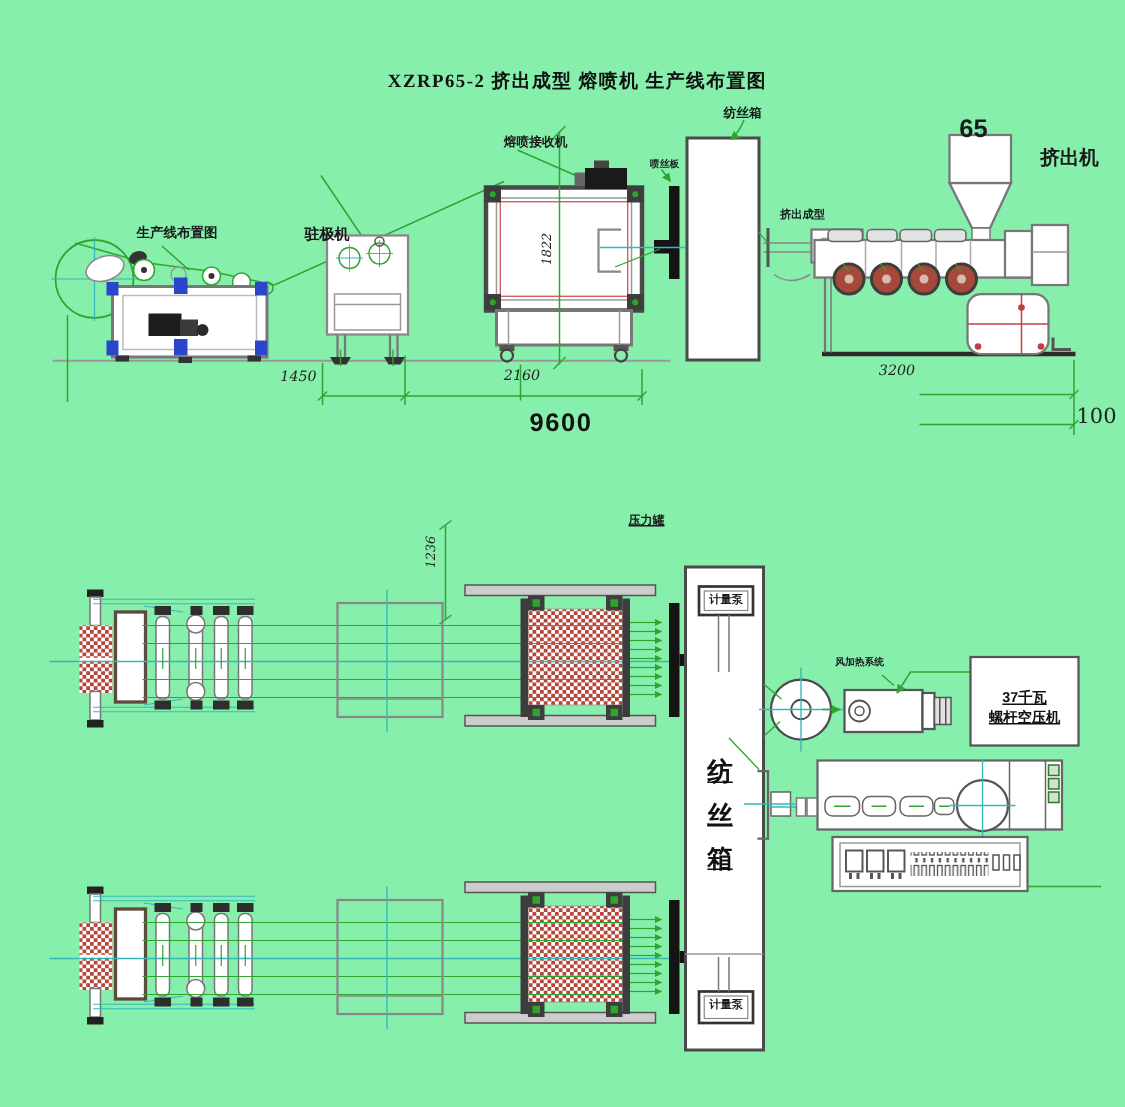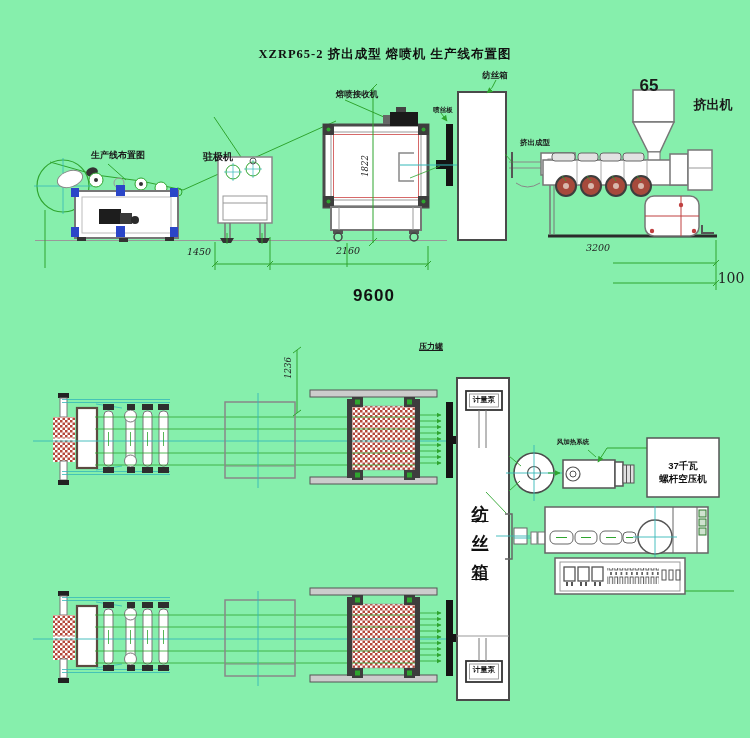--- a/index.html
+++ b/index.html
@@ -9,27 +9,27 @@
   .lbl{position:absolute;color:#1a1a1a;font-weight:bold;text-align:center;white-space:nowrap;
        font-family:"Liberation Sans",sans-serif;line-height:1.1;}
   .dim{position:absolute;color:#222;font-style:italic;text-align:center;white-space:nowrap;
        font-family:"DejaVu Serif",serif;}
   .rot{transform:rotate(-90deg);transform-origin:center center;}
   #title{position:absolute;left:235px;top:46px;width:300px;text-align:center;
          font-family:"Liberation Serif",serif;font-weight:600;font-size:12.5px;
          letter-spacing:1px;color:#111;}
   #d9600{position:absolute;left:338px;top:272px;width:72px;text-align:center;
          font-weight:bold;font-size:17px;letter-spacing:1px;color:#111;font-style:normal;
-         font-family:"Liberation Sans",sans-serif;margin-top:14px;}
+         font-family:"Liberation Sans",sans-serif;}
   #spinbox-v{position:absolute;left:464px;top:503px;width:32px;display:flex;
              flex-direction:column;align-items:center;gap:6px;font-size:17px;font-weight:bold;
              color:#111;}
   #spinbox-v span{text-decoration:underline;}
   #compressor-text{position:absolute;left:647px;top:459px;width:72px;text-align:center;
-                   font-size:9.5px;font-weight:bold;color:#111;line-height:13px;}
+                   font-size:9.5px;font-weight:bold;color:#111;line-height:13px;text-decoration:underline;}
 </style>
 </head>
 <body>
 
 <div id="canvas">
 
 <svg id="draw" width="750" height="738" viewBox="0 0 750 738">
   <defs>
     <pattern id="chk" width="5" height="5" patternUnits="userSpaceOnUse">
       <rect width="5" height="5" fill="#ffffff"></rect>

